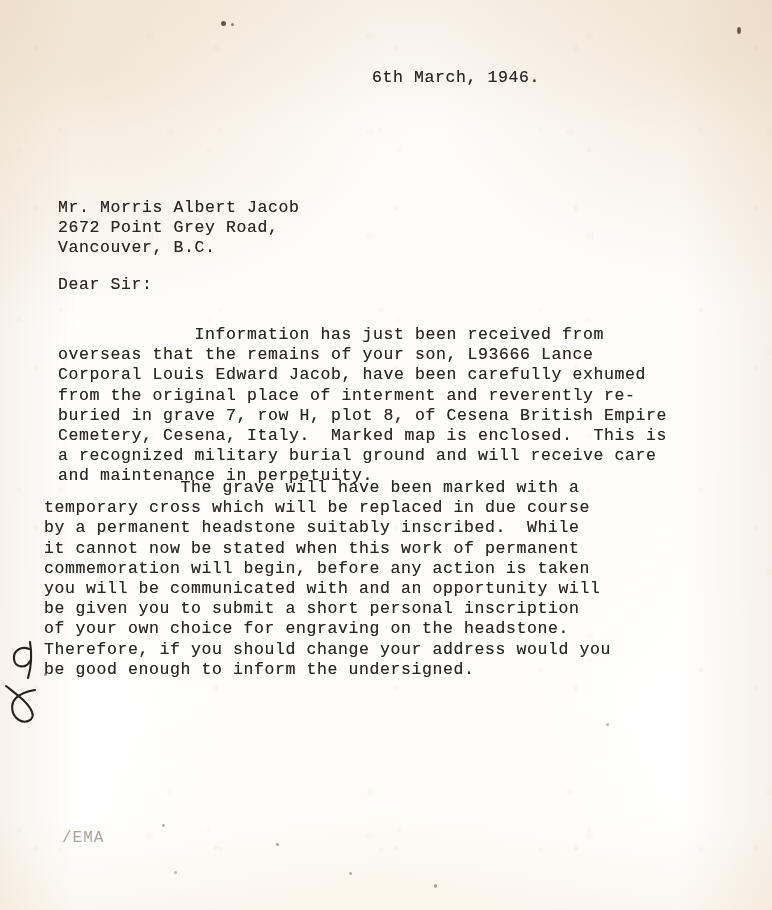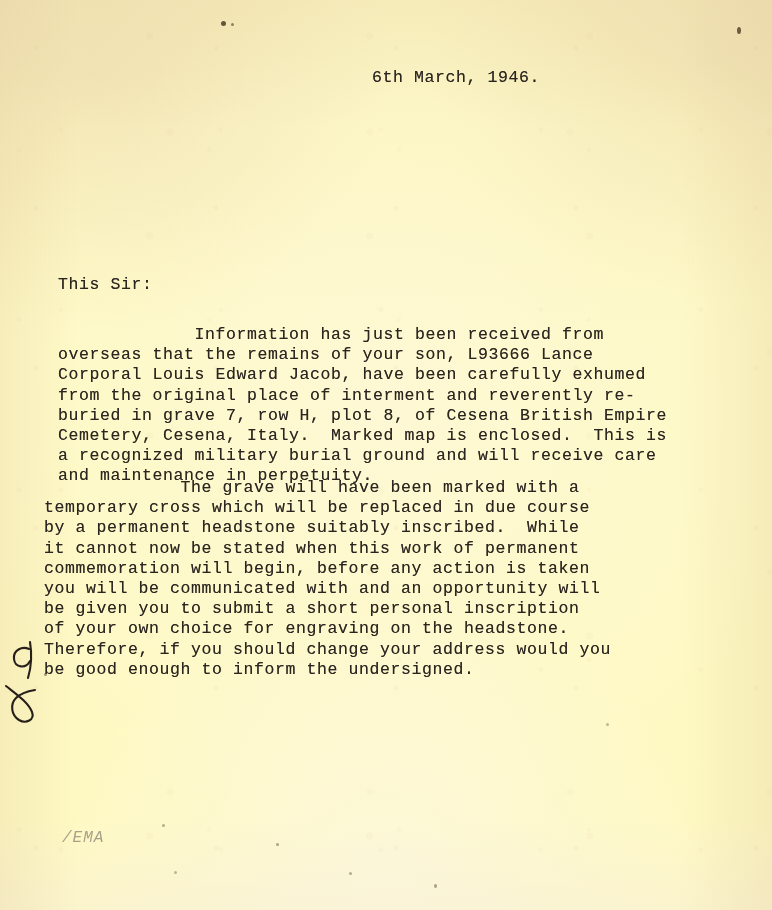--- a/index.html
+++ b/index.html
@@ -5,21 +5,21 @@
   html, body {
     margin: 0;
     padding: 0;
     background: #6b6b6b;
   }
   #page {
     position: relative;
     width: 772px;
     height: 910px;
     overflow: hidden;
-    background: #fef9c3;
+    background: #ffffff;
     font-family: "Liberation Mono", "DejaVu Sans Mono", monospace;
   }
   
   .paper-tone {
     position: absolute;
     inset: 0;
     pointer-events: none;
   }
   .tone-a {
     background:
@@ -49,21 +49,21 @@
   
   .tw {
     position: absolute;
     color: #2b2520;
     font-size: 16.5px;
     line-height: 20.2px;
     letter-spacing: 0.6px;
     white-space: pre;
     text-shadow: 0 0 0.6px rgba(43,37,32,0.55);
   }
-  .tw-faded { color: #3a322a; opacity: 0.93; font-style: italic; }
+  .tw-faded { color: #3a322a; opacity: 0.93; }
 
   #date-line  { left: 372px; top: 68px; }
   #address    { left: 58px;  top: 198px; }
   #salutation { left: 58px;  top: 275px; }
   #para-1     { left: 58px;  top: 325px; }
   #para-2     { left: 44px;  top: 478px; }
   #closing    { left: 328px; top: 679px; }
   #signature  { left: 374px; top: 771px; }
   #typist-ref {
     left: 62px; top: 828px;
@@ -96,22 +96,25 @@
 <body>
 
 <div id="page">
 
   <div class="paper-tone tone-a"></div>
   <div class="paper-tone tone-b"></div>
   <div class="paper-tone tone-mottle"></div>
 
   <div class="tw" id="date-line">6th March, 1946.</div>
 
+  <div class="tw" id="address">Mr. Morris Albert Jacob
+2672 Point Grey Road,
+Vancouver, B.C.</div>
 
-  <div class="tw" id="salutation">This Sir:</div>
+  <div class="tw" id="salutation">Dear Sir:</div>
 
   <div class="tw" id="para-1">             Information has just been received from
 overseas that the remains of your son, L93666 Lance
 Corporal Louis Edward Jacob, have been carefully exhumed
 from the original place of interment and reverently re-
 buried in grave 7, row H, plot 8, of Cesena British Empire
 Cemetery, Cesena, Italy.  Marked map is enclosed.  This is
 a recognized military burial ground and will receive care
 and maintenance in perpetuity.</div>
 

